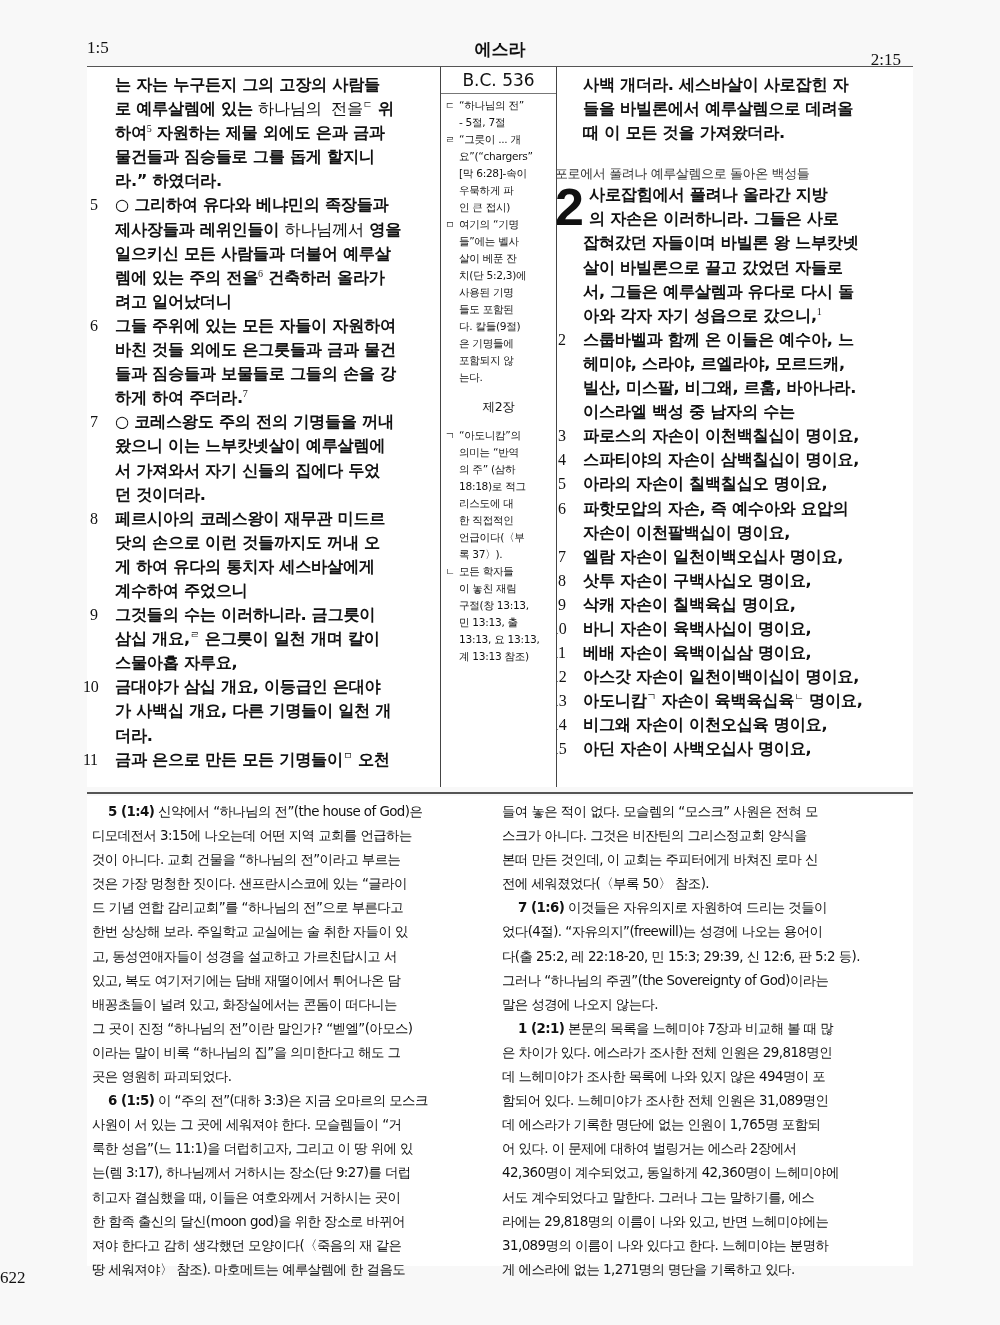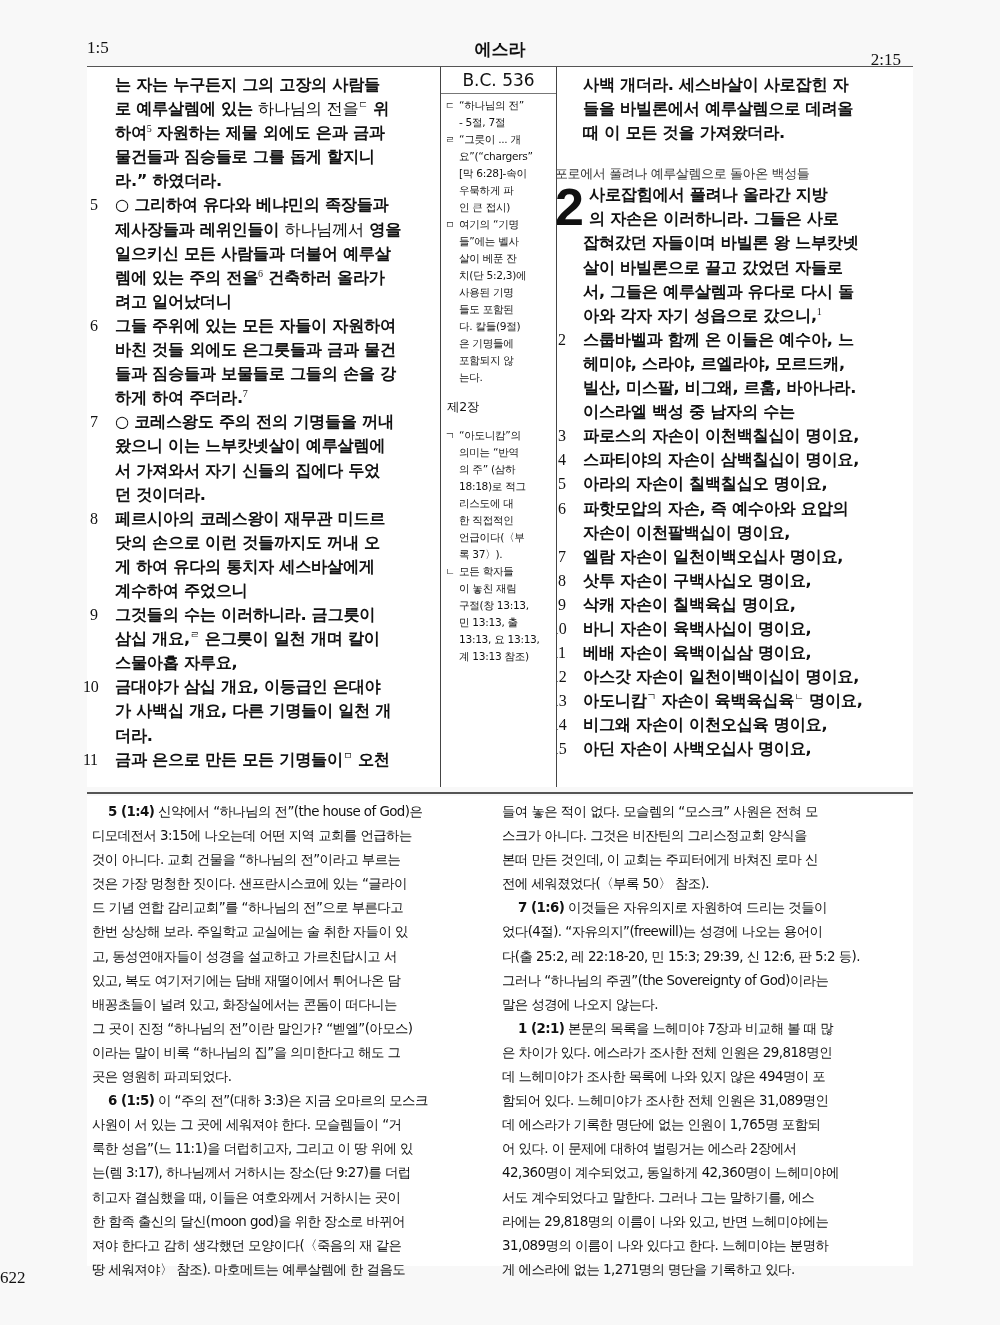--- a/index.html
+++ b/index.html
@@ -36,36 +36,36 @@
   .col-left { left: 0; width: 352px; }
   .col-right { left: 468px; width: 352px; }
   .line { white-space: nowrap; height: 24.1px; position: relative; text-align: justify; }
   .line.indent { padding-left: 28px; }
   .vnum {
     position: absolute; left: 3px; top: 0;
     font-family: "Liberation Serif", serif; font-weight: normal; font-size: 16px;
   }
   .vnum.wide { left: -4px; }
   .sup { font-family: "Liberation Serif", serif; font-weight: normal; font-size: 10px; vertical-align: super; line-height: 0; }
-  .light { font-weight: normal; }
+  .light { font-weight: normal; font-family: Liberation Mono, monospace; }
 
   
   .center-col {
     position: absolute; left: 440px; top: 67px; width: 115px; height: 720px;
     border-left: 1px solid #444; border-right: 1px solid #444;
     background: #fff;
   }
   .bc-date {
     height: 26px; border-bottom: 1px solid #777;
     text-align: center; font-family: "DejaVu Sans", sans-serif; font-size: 17px; line-height: 26px;
   }
   .notes { padding: 3px 6px 0 6px; font-family: "DejaVu Sans", sans-serif; font-size: 10.6px; line-height: 17px; letter-spacing: -0.3px; }
   .note { position: relative; padding-left: 12px; text-align: justify; }
   .note-mark { position: absolute; left: -2px; top: 0; font-size: 10px; color: #333; }
-  .chapter-label { text-align: left; font-size: 12.5px; margin: 12px 0 12px 0; font-weight: normal; }
+  .chapter-label { text-align: center; font-size: 12.5px; margin: 12px 0 12px 0; font-weight: normal; }
 
   
   .section-heading {
     font-family: "DejaVu Sans", sans-serif; font-weight: normal; font-size: 13px;
     color: #333; height: 24px; line-height: 30px; letter-spacing: -0.4px;
   }
   .dropcap-line { padding-left: 34px; }
   .dropcap {
     position: absolute; left: 0; top: 2px;
     font-family: "Liberation Sans", sans-serif; font-weight: bold; font-size: 52px; line-height: 44px;

